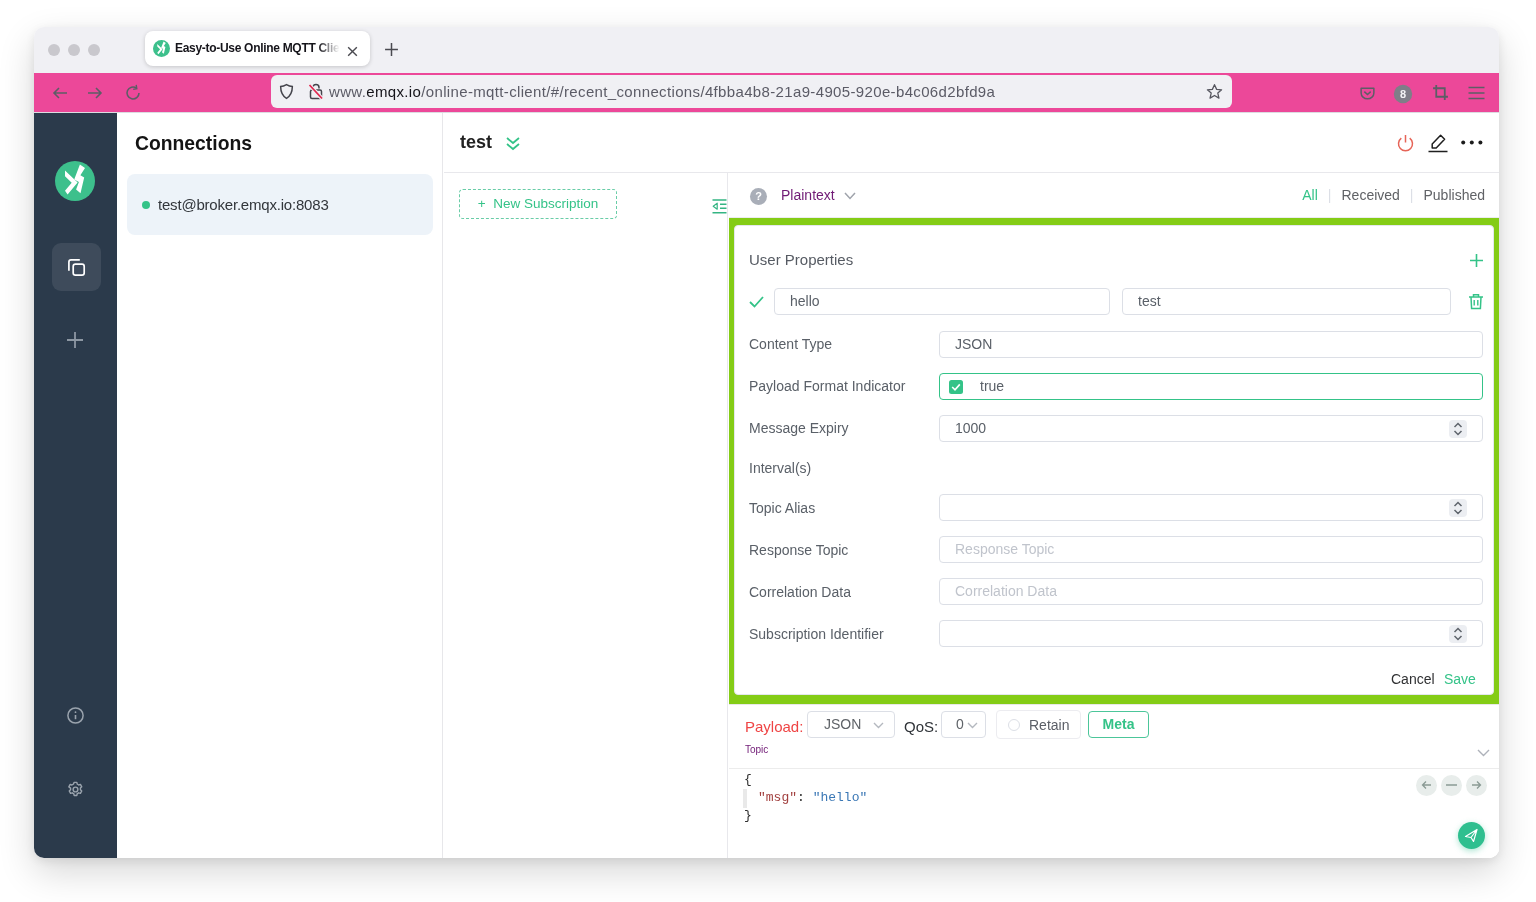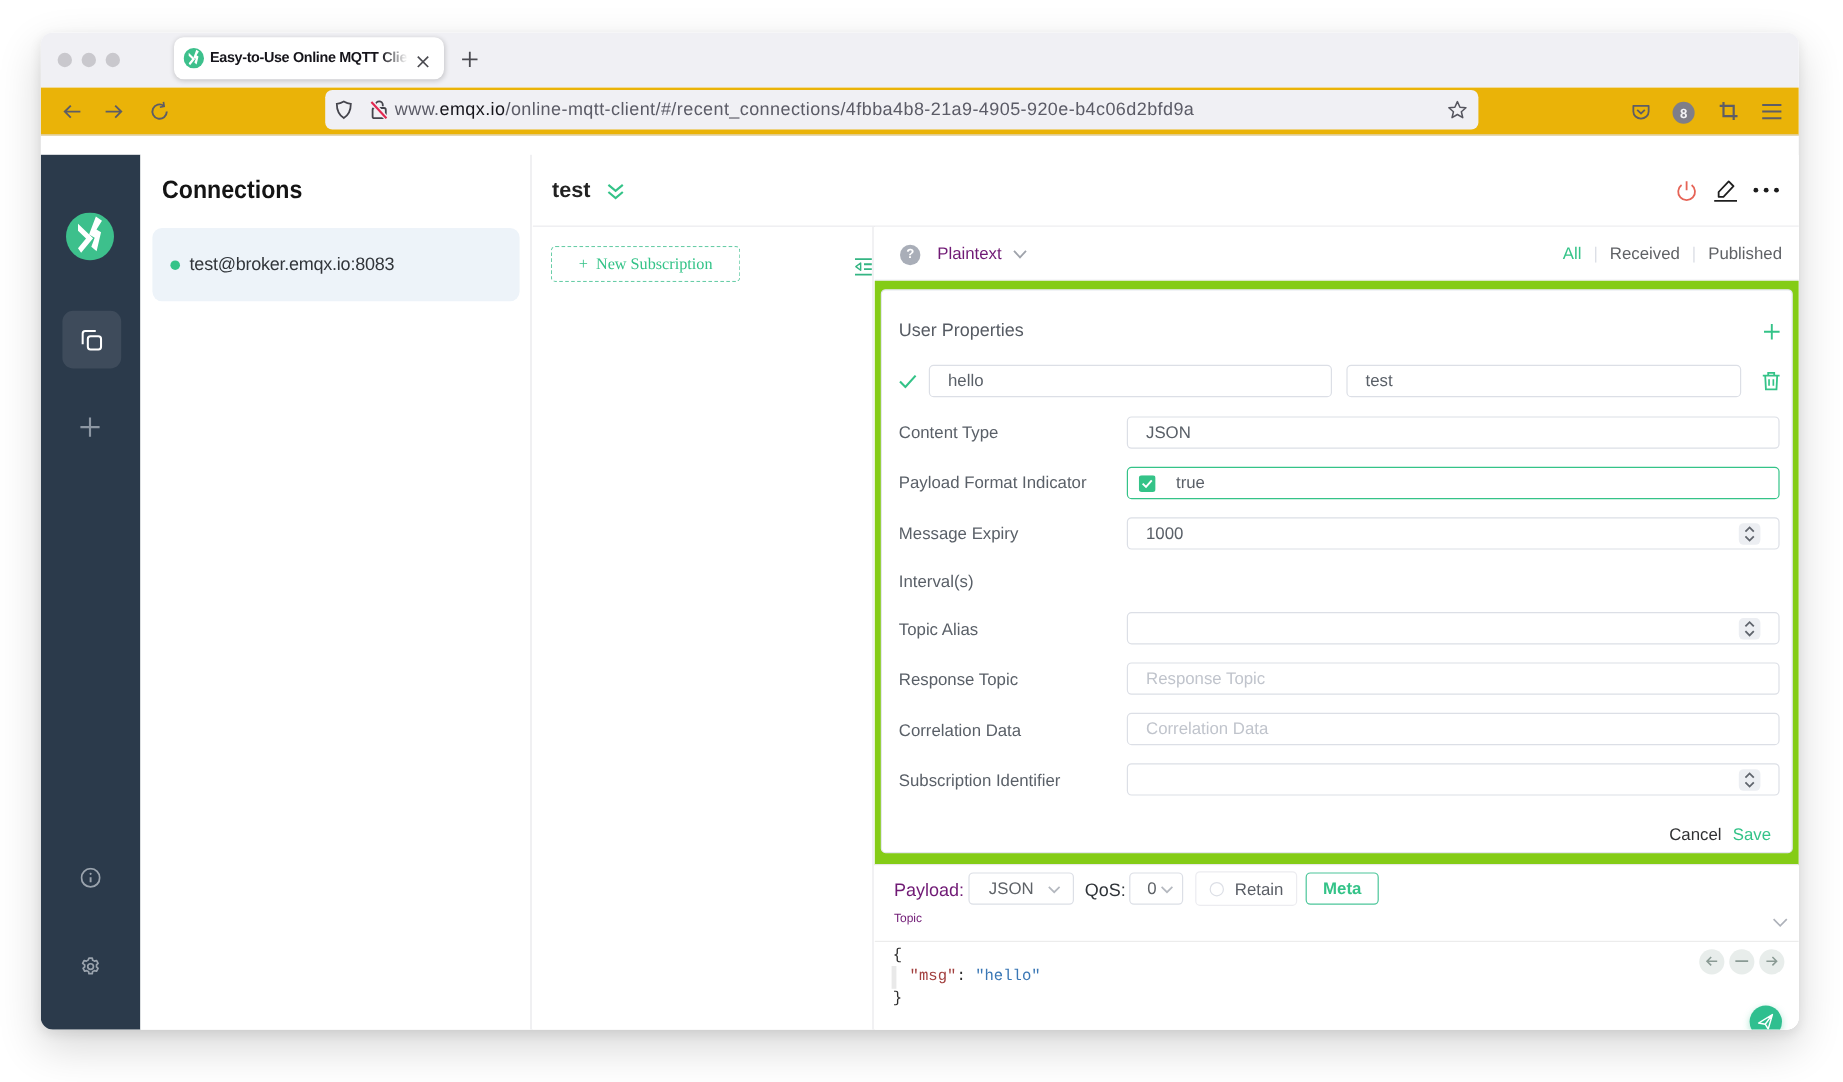--- a/index.html
+++ b/index.html
@@ -15,38 +15,38 @@
 .dot { position:absolute; width:12px; height:12px; border-radius:50%; background:#c9c8cd; top:17px; }
 #tab {
   position:absolute; left:111px; top:4px; width:225px; height:35px; background:#fff;
   border-radius:8px; box-shadow:0 1px 4px rgba(0,0,0,.18);
 }
 #tabtitle {
   position:absolute; left:30px; top:0; height:35px; line-height:35px; width:168px;
   font-size:12px; font-weight:600; letter-spacing:-0.3px; color:#15141a; white-space:nowrap; overflow:hidden;
   -webkit-mask-image: linear-gradient(90deg,#000 85%,transparent 98%);
 }
-#toolbar { position:absolute; left:0; top:46px; width:100%; height:40px; background:#eab308; border-bottom:1px solid #dcdce1;text-decoration:underline; }
+#toolbar { position:absolute; left:0; top:46px; width:100%; height:40px; background:#ec4899; border-bottom:1px solid #dcdce1;text-decoration:underline; }
 #urlbar { position:absolute; left:237px; top:2px; width:961px; height:33px; background:#f0f0f4; border-radius:6px; }
 #urltext { position:absolute; left:58px; top:0; height:33px; line-height:33px; font-size:15px; color:#5b5b66; white-space:nowrap; letter-spacing:0.35px; }
 #urltext b { color:#15141a; font-weight:400; }
 .ticon { position:absolute; }
 
-#app { position:absolute; left:0; top:102px; width:1465px; height:745px; background:#fff; }
+#app { position:absolute; left:0; top:86px; width:1465px; height:745px; background:#fff; }
 #sidebar { position:absolute; left:0; top:0; width:83px; height:745px; background:#2b3a4b; }
 #sideactive { position:absolute; left:18px; top:130px; width:49px; height:48px; border-radius:9px; background:rgba(255,255,255,.09); }
 #connpanel { position:absolute; left:83px; top:0; width:326px; height:745px; background:#fff; border-right:1px solid #e7e7ea; }
 #connhead { position:absolute; left:18px; top:18px; font-size:21px; font-weight:700; color:#141414; transform:scaleX(0.92); transform-origin:0 0; }
 #connitem { position:absolute; left:10px; top:61px; width:306px; height:61px; background:#edf3f9; border-radius:8px; }
 #connitem .cdot { position:absolute; left:15px; top:27px; width:8px; height:8px; border-radius:50%; background:#34c388; }
 #connitem .ctext { position:absolute; left:31px; top:0; height:61px; line-height:61px; font-size:15px; color:#32363b; letter-spacing:-0.2px; }
 #apphead { position:absolute; left:410px; top:0; width:1055px; height:60px; background:#fff; border-bottom:1px solid #e8e8ec; }
 #apphead .htitle { position:absolute; left:16px; top:19px; font-size:18px; font-weight:700; color:#222; }
 #subcol { position:absolute; left:410px; top:60px; width:284px; height:685px; border-right:1px solid #e8e8ec; background:#fff; }
-#newsub { position:absolute; left:15px; top:16px; width:158px; height:30px; border:1px dashed #69cda7; border-radius:4px; color:#34c388; font-size:13.5px; text-align:center; line-height:28px;font-family:Liberation Serif, serif; }
+#newsub { position:absolute; left:15px; top:16px; width:158px; height:30px; border:1px dashed #69cda7; border-radius:4px; color:#34c388; font-size:13.5px; text-align:center; line-height:28px; }
 #rightpanel { position:absolute; left:695px; top:60px; width:770px; height:685px; background:#fff; }
 #msgbar { position:absolute; left:0; top:0; width:770px; height:45px; background:#fff; border-bottom:1px solid #ececef; }
 #qmark { position:absolute; left:21px; top:15px; width:17px; height:17px; border-radius:50%; background:#a9aeb8; color:#fff; font-size:11px; font-weight:700; text-align:center; line-height:17px; }
 #ptext { position:absolute; left:52px; top:0; height:45px; line-height:45px; font-size:14px; color:#701a75; }
 #msgtabs { position:absolute; right:14px; top:0; height:45px; line-height:45px; font-size:14px; color:#606266; }
 #msgtabs .sep { color:#dcdfe6; padding:0 10px; }
 #msgtabs .all { color:#34c388; }
 #metabg { position:absolute; left:0; top:45px; width:770px; height:487px; background:#84cc16; border-bottom:1px solid #e8e8e8; }
 #card { position:absolute; left:5px; top:7px; width:760px; height:470px; background:#fff; border:1px solid #e4e7ed; border-radius:4px; }
 .lbl { position:absolute; left:14px; font-size:14px; color:#5a6068; height:20px; line-height:20px; }
@@ -251,21 +251,21 @@
                 <svg style="margin:2px auto;" width="10" height="14" viewBox="0 0 10 14">
                   <path d="M1.5 5 L5 1.5 L8.5 5 M1.5 9 L5 12.5 L8.5 9" fill="none" stroke="#5f646c" stroke-width="1.5"></path>
                 </svg>
               </div>
           </div>
           <div class="abs" style="left:656px; top:445px; font-size:14px; color:#303133;">Cancel</div>
           <div class="abs" style="left:709px; top:445px; font-size:14px; color:#34c388;">Save</div>
         </div>
       </div>
       <div id="pubctl">
-        <div class="abs" style="left:16px; top:13px; font-size:15px; color:#701a75;">Payload:</div>
+        <div class="abs" style="left:16px; top:13px; font-size:15px; color:#ef4444;">Payload:</div>
         <div class="sel" style="left:78px; top:6px; width:88px; padding-left:16px;">JSON
           <svg class="abs" style="left:65px; top:10px;" width="11" height="7" viewBox="0 0 11 7">
               <path d="M1 1 L5.5 5.5 L10 1" fill="none" stroke="#b4b8bf" stroke-width="1.4"></path>
             </svg>
         </div>
         <div class="abs" style="left:175px; top:13px; font-size:15px; color:#2f3338;">QoS:</div>
         <div class="sel" style="left:212px; top:6px; width:45px; padding-left:14px;">0
           <svg class="abs" style="left:25px; top:10px;" width="11" height="7" viewBox="0 0 11 7">
               <path d="M1 1 L5.5 5.5 L10 1" fill="none" stroke="#b4b8bf" stroke-width="1.4"></path>
             </svg>

